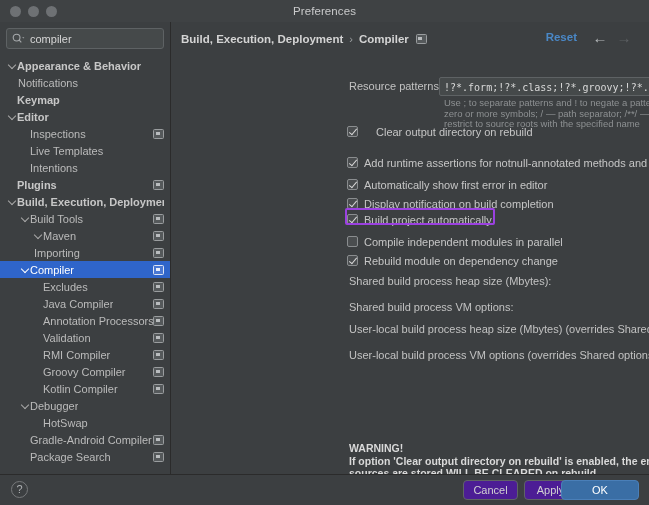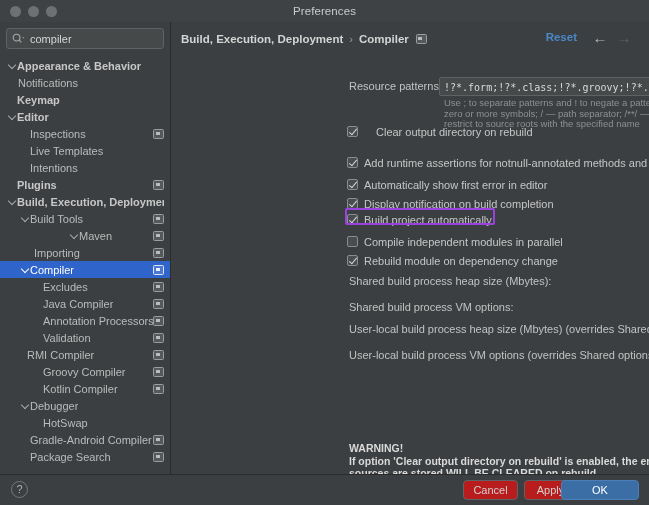--- a/index.html
+++ b/index.html
@@ -155,21 +155,21 @@
     position:absolute;left:0;bottom:0;width:649px;height:30px;
     background:#3c3f41;border-top:1px solid #2b2b2b;
   }
   .helpbtn{
     position:absolute;left:11px;top:6px;width:17px;height:17px;border-radius:50%;
     border:1px solid #77797b;color:#b0b3b5;font-size:11px;line-height:15px;
     text-align:center;cursor:pointer;box-sizing:border-box;
   }
   .btn{
     position:absolute;top:5px;height:20px;border-radius:4px;
-    background:#b91c1c;border:1px solid #5f6365;
+    background:#4c1d95;border:1px solid #5f6365;
     color:#d2d2d2;font-size:11px;line-height:18px;text-align:center;
     cursor:pointer;box-sizing:border-box;
   }
   .btn.primary{background:#3a6ea5;border-color:#4a7fb8;color:#ffffff;}
   .btncancel{right:131px;width:55px;}
   .btnapply{right:72px;width:53px;}
   .btnok{right:10px;width:78px;}
 </style>
 </head>
 <body>
@@ -244,21 +244,21 @@
           </span>
           <span class="tlabel">Build, Execution, Deployment</span>
         </div>
         <div class="titem" style="padding-left: 19px;">
           <span class="twist">
             <span class="chev"></span>
           </span>
           <span class="tlabel">Build Tools</span>
           <span class="tbadge"></span>
         </div>
-        <div class="titem" style="padding-left: 32px; margin-left: 36px;">
+        <div class="titem" style="padding-left: 32px;">
           <span class="twist">
             <span class="chev"></span>
           </span>
           <span class="tlabel">Maven</span>
           <span class="tbadge"></span>
         </div>
         <div class="titem" style="padding-left: 23px;">
           <span class="twist"></span>
           <span class="tlabel">Importing</span>
           <span class="tbadge"></span>
@@ -283,21 +283,21 @@
         <div class="titem" style="padding-left: 32px;">
           <span class="twist"></span>
           <span class="tlabel">Annotation Processors</span>
           <span class="tbadge"></span>
         </div>
         <div class="titem" style="padding-left: 32px;">
           <span class="twist"></span>
           <span class="tlabel">Validation</span>
           <span class="tbadge"></span>
         </div>
-        <div class="titem" style="padding-left: 16px;">
+        <div class="titem" style="padding-left: 32px;">
           <span class="twist"></span>
           <span class="tlabel">RMI Compiler</span>
           <span class="tbadge"></span>
         </div>
         <div class="titem" style="padding-left: 32px;">
           <span class="twist"></span>
           <span class="tlabel">Groovy Compiler</span>
           <span class="tbadge"></span>
         </div>
         <div class="titem" style="padding-left: 32px;">

